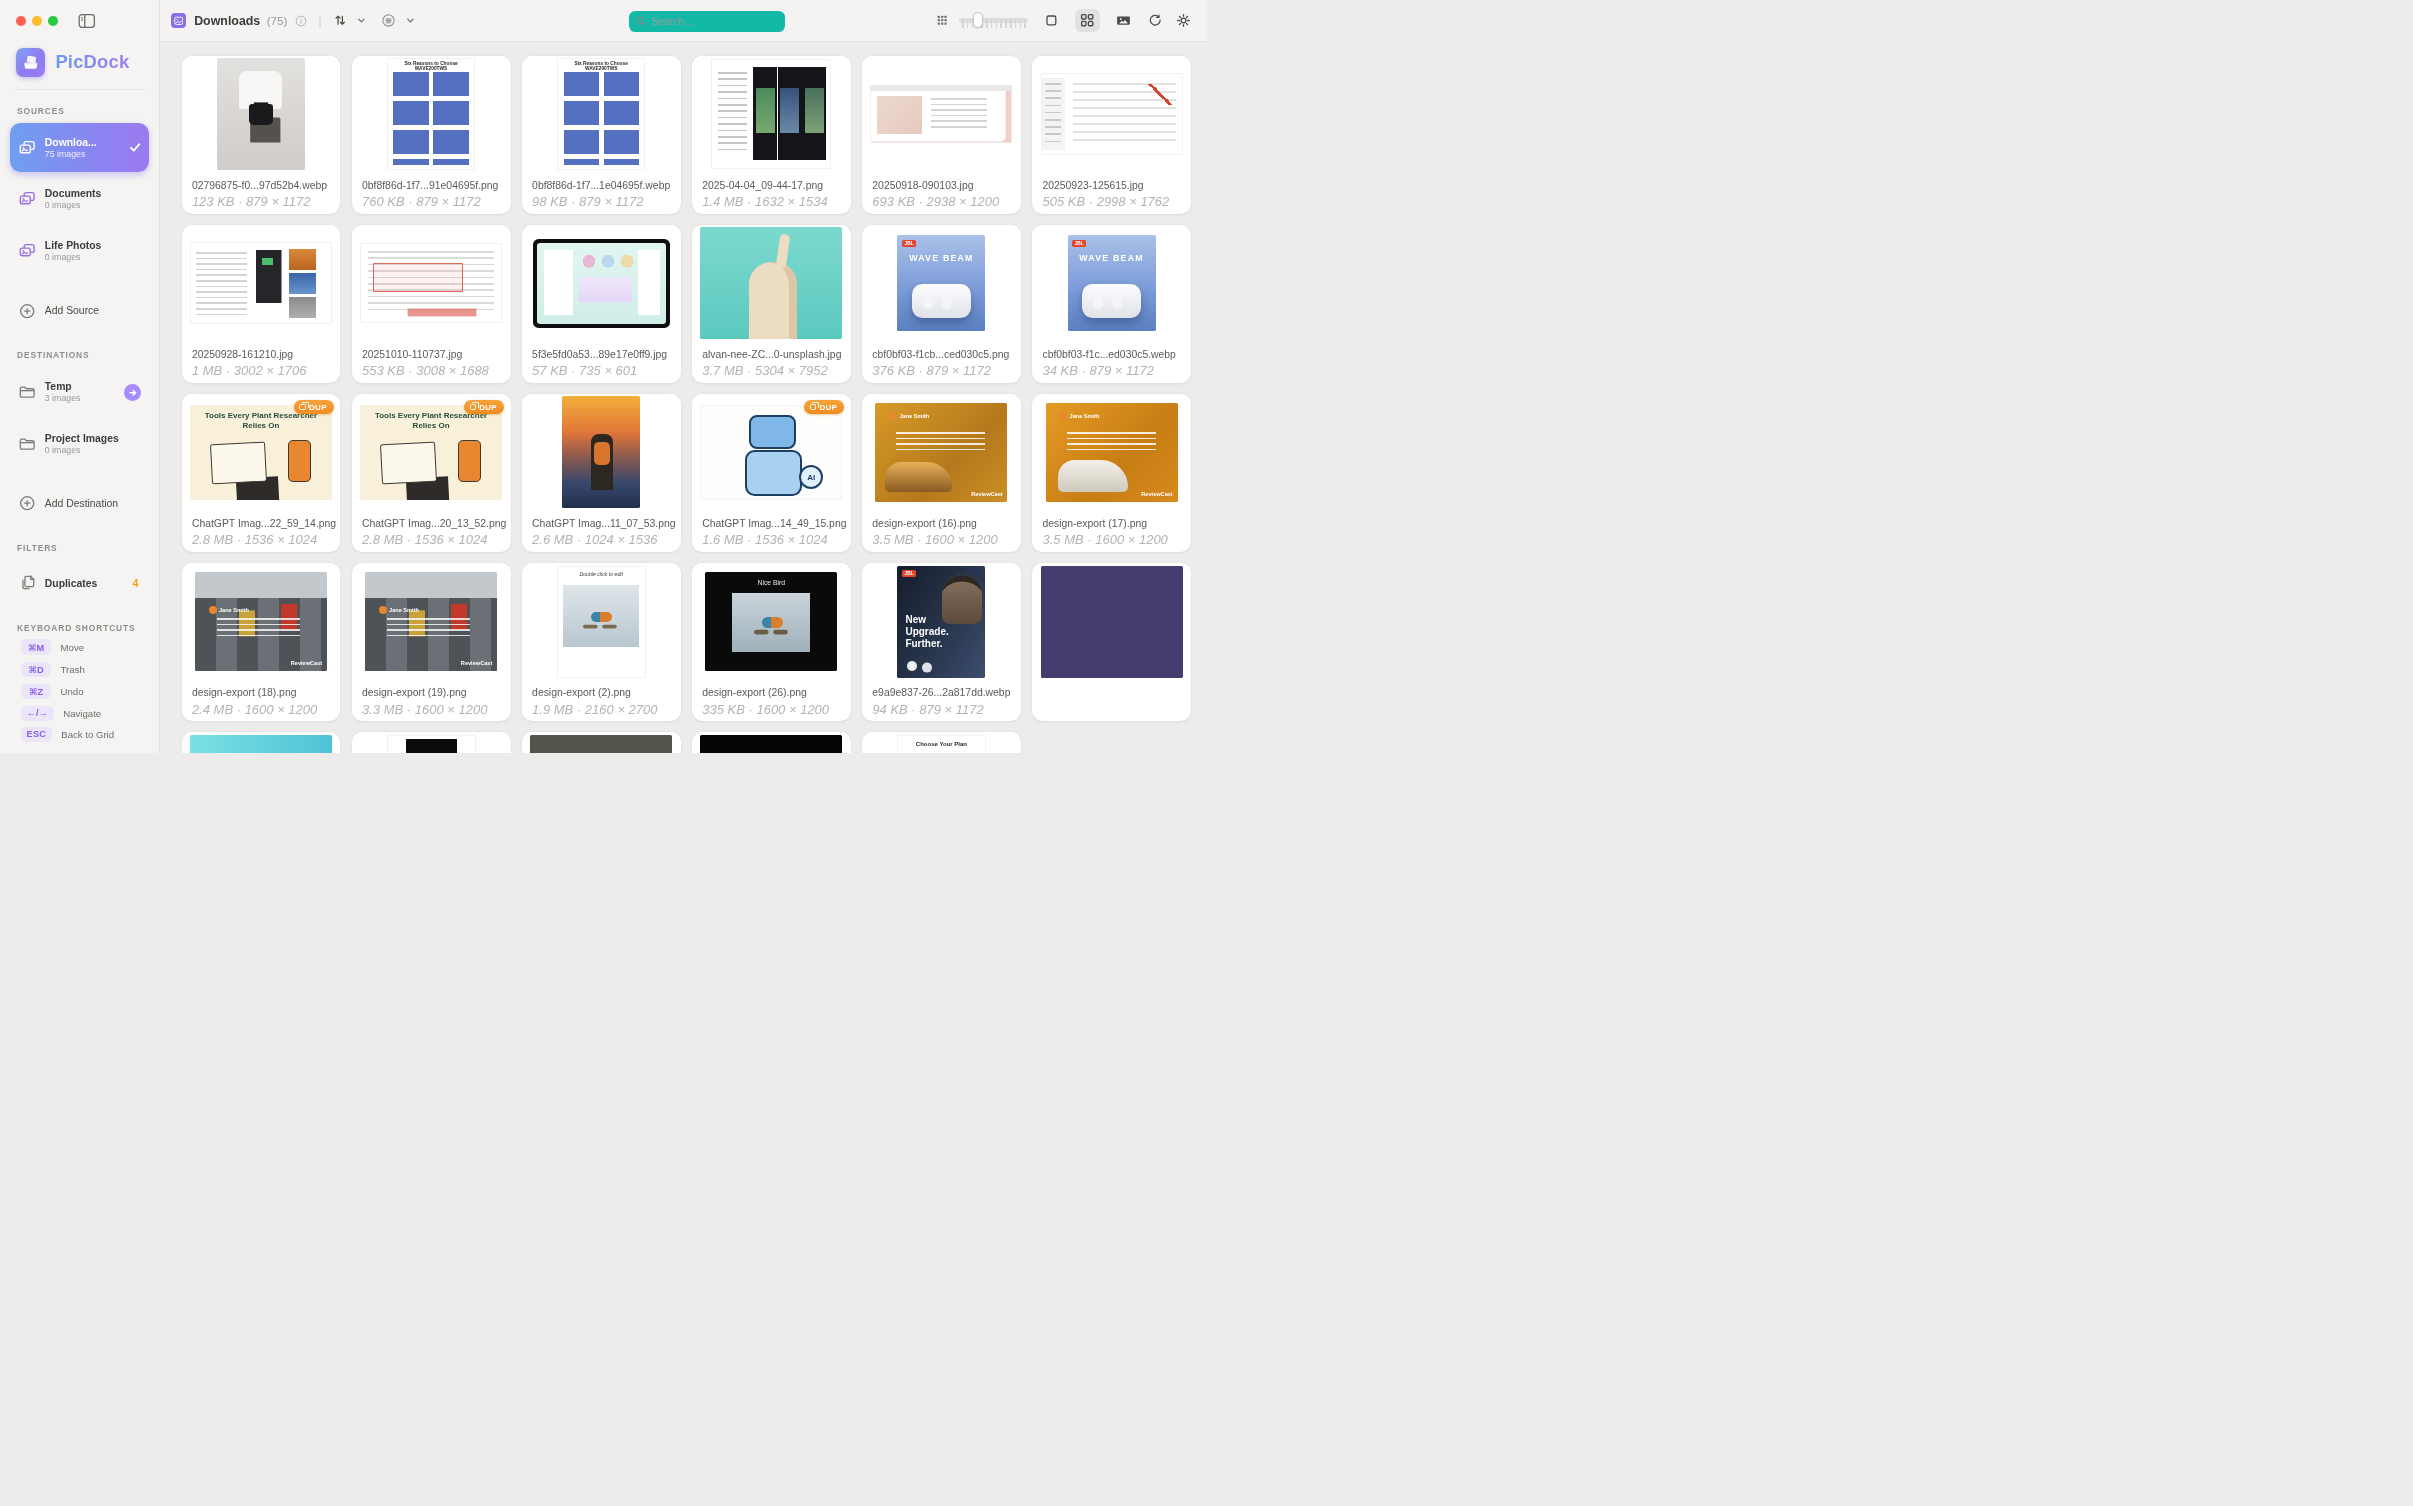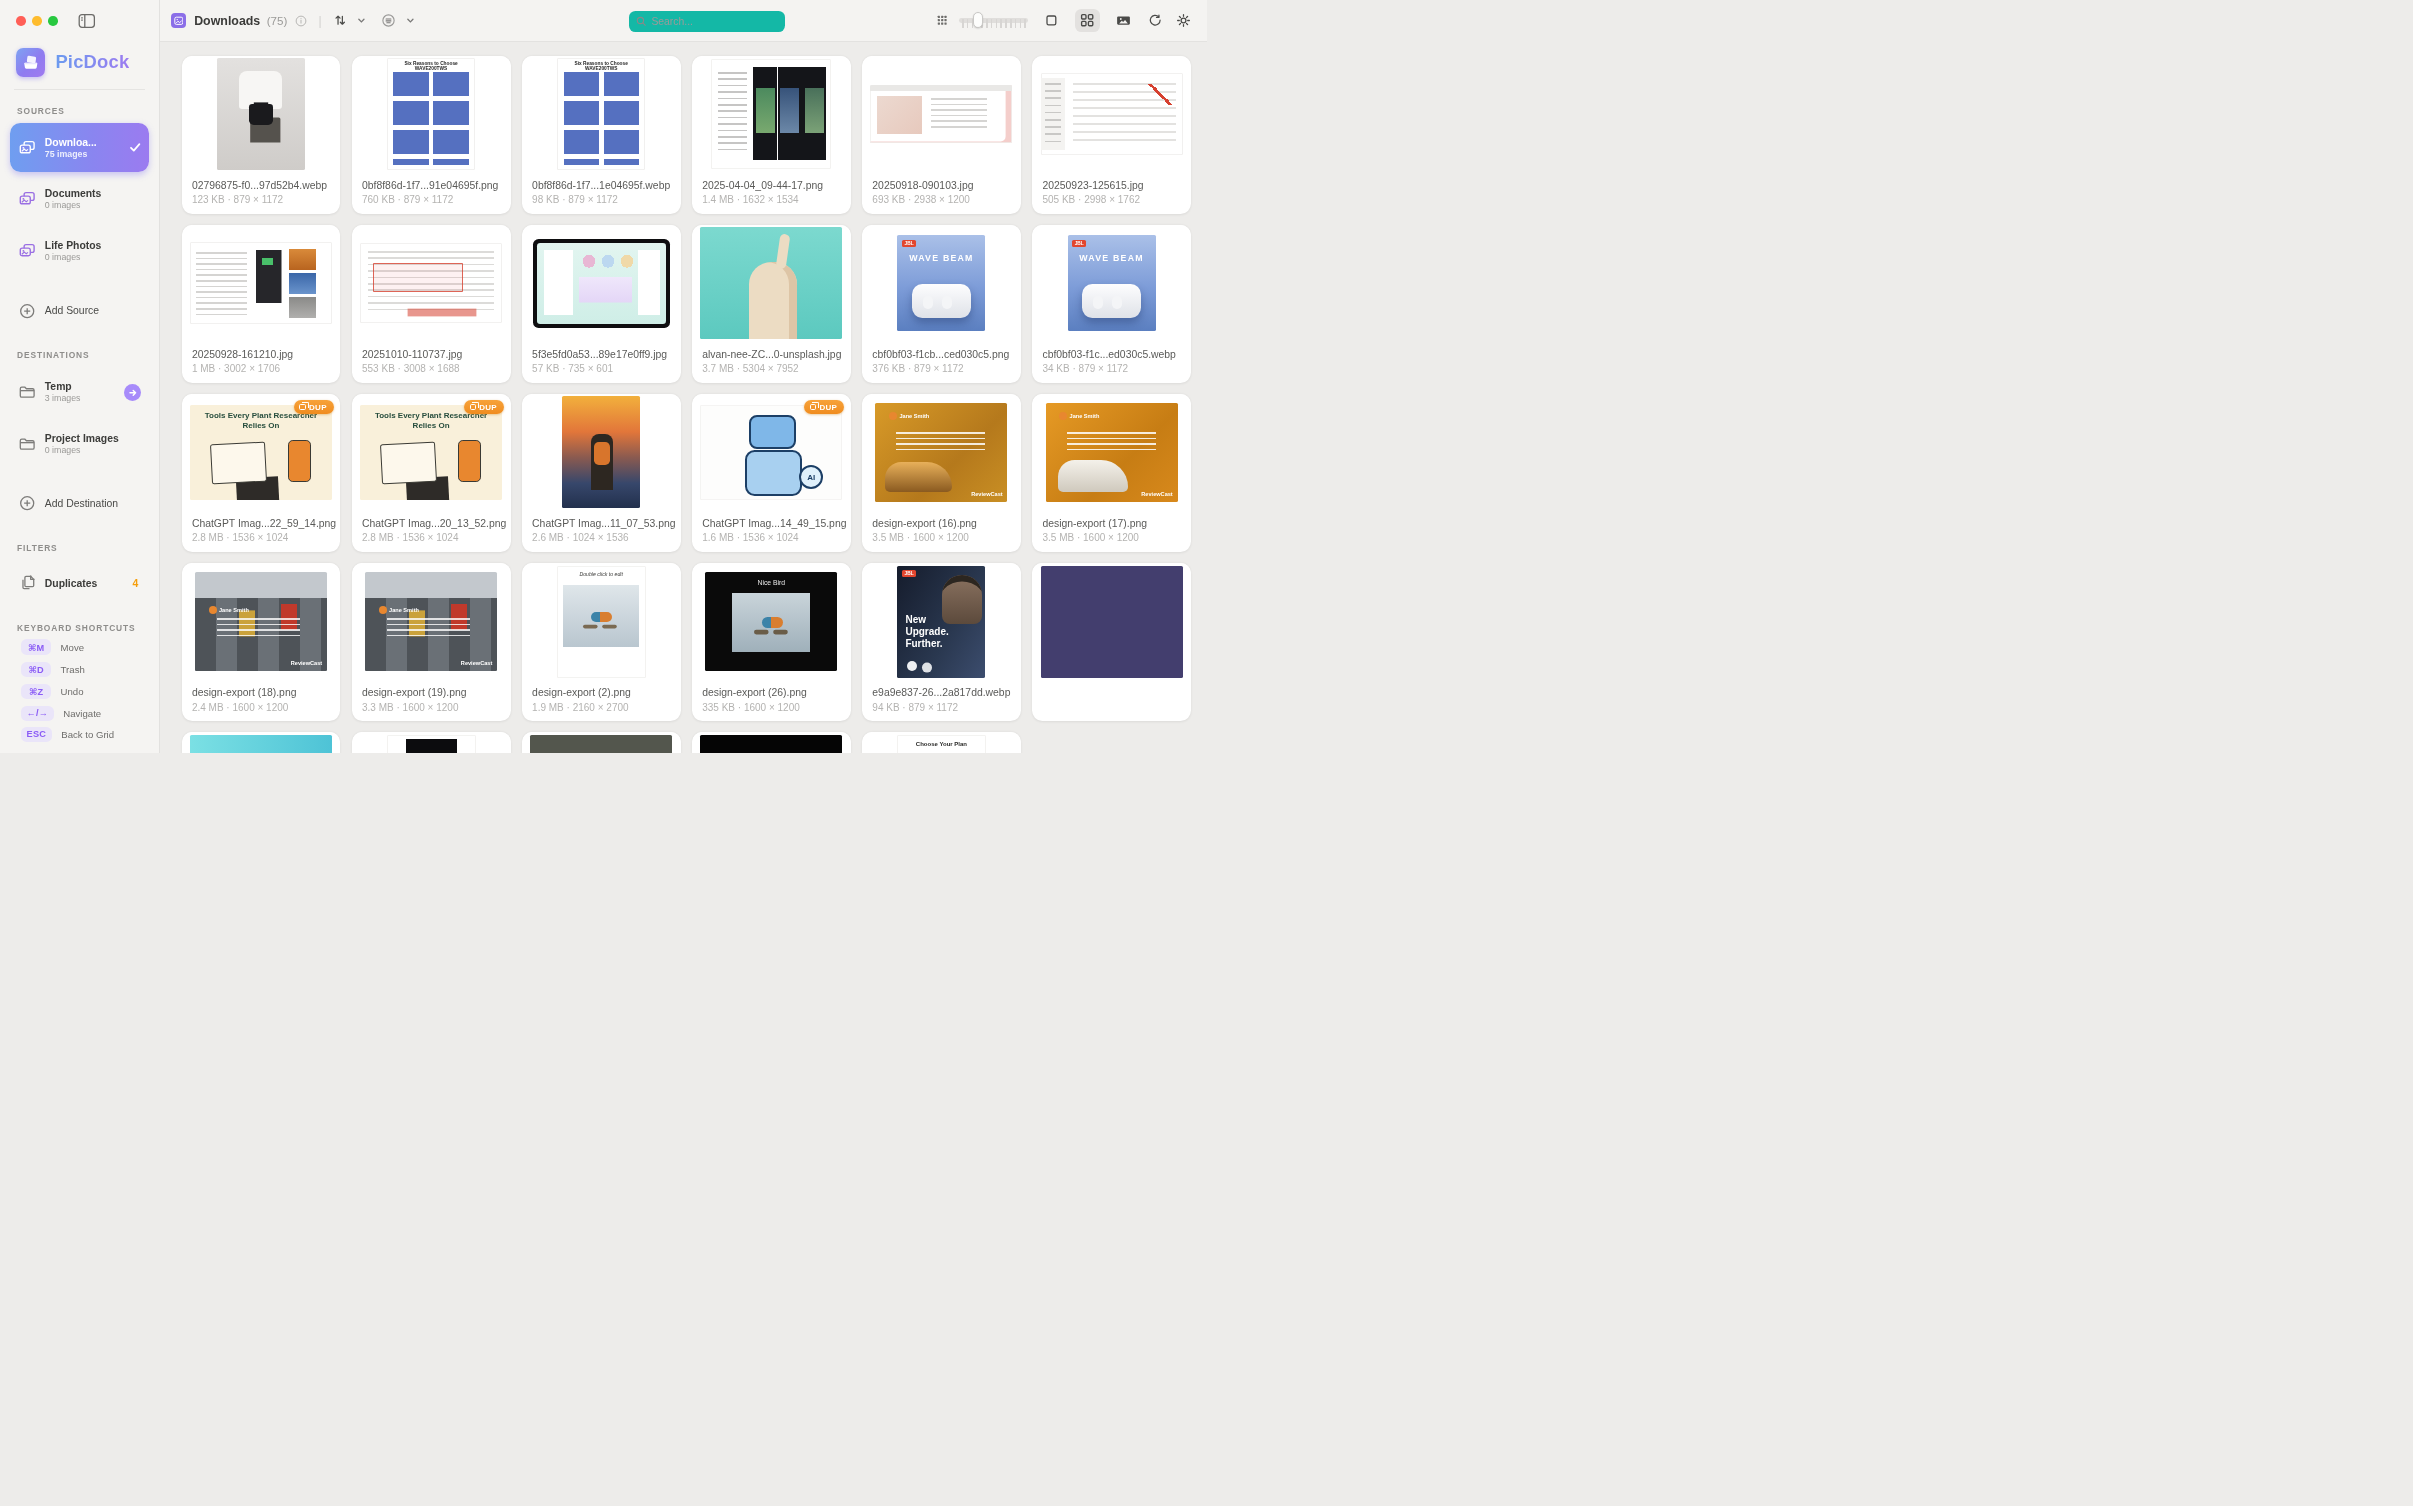--- a/index.html
+++ b/index.html
@@ -44,21 +44,21 @@
   .sb-item .ic { width:18.4px; height:18.4px; flex:0 0 18.4px; color:#9a6fe3; }
   .sb-item .ic.gray { color:#7d7c7a; }
   .sb-item .tt { font-size:10.4px; font-weight:600; color:#3c3c3a; line-height:1.25; }
   .sb-item .st { font-size:8.8px; color:#9b9a98; line-height:1.3; }
   .sb-item.selected {
     background:linear-gradient(90deg,#6f9ef0 0%,#8a85f0 60%,#9b7bf0 100%);
     box-shadow:0 2.4px 6.4px rgba(120,110,240,.35); min-height:42px;
   }
   .sb-item.selected .ic { color:#ffffff; --sb:#7f8def; }
   .sb-item.selected .tt { color:#fff; }
-  .sb-item.selected .st { color:rgba(255,255,255,.85);font-weight:bold; }
+  .sb-item.selected .st { color:rgba(255,255,255,.85); }
   .sb-item .check { margin-left:auto; width:12.8px; height:12.8px; color:#fff; }
   .sb-item .go-badge {
     margin-left:auto; width:17.6px; height:17.6px; border-radius:50%; background:#a78bfa;
     display:flex; align-items:center; justify-content:center; color:#fff;
   }
   .sb-item .go-badge svg{ width:9.6px; height:9.6px; }
   .sb-item.addrow { min-height:30px; }
   .sb-item.addrow .tt { font-weight:500; color:#4a4a48; }
   .count-badge { margin-left:auto; font-size:10.4px; font-weight:700; color:#f59e0b; padding-right:3.2px; }
   .shortcuts { margin-top:auto; }
@@ -114,21 +114,21 @@
     display:grid; grid-template-columns:repeat(6,1fr); gap:11.2px; align-content:start;
   }
   .card {
     background:#fff; border-radius:10.4px; box-shadow:0 0.8px 2.4px rgba(40,40,40,.09);
     overflow:hidden; cursor:pointer; height:158px;
   }
   .thumb { height:117px; display:flex; align-items:center; justify-content:center; position:relative; background:#fff; }
   .ph { position:relative; overflow:hidden; border-radius:1.6px; }
   .ph .t1,.ph .t2 { position:absolute; display:block; }
   .fname { font-size:10.4px; font-weight:500; color:#5a5a58; padding:7.2px 10.4px 0 10.4px; white-space:nowrap; overflow:hidden; }
-  .fmeta { font-size:10px; color:#b4b3b1; padding:3.2px 10.4px 0 10.4px; }
+  .fmeta { font-size:13px; color:#b4b3b1; padding:3.2px 10.4px 0 10.4px;font-style:italic; }
   .dup {
     position:absolute; top:6.4px; right:6.4px; background:linear-gradient(180deg,#f7a23a,#f08c1f);
     color:#fff; border-radius:8.8px; padding:2.4px 7.2px 2.4px 5.6px; display:flex; align-items:center; gap:3.2px;
     font-size:8px; font-weight:800; letter-spacing:0.3px; box-shadow:0 0.8px 2.4px rgba(200,120,0,.4);
   }
   .dup .cp { width:6.4px; height:6.4px; border:1px solid #fff; border-radius:1.6px; position:relative; display:block; }
   .dup .cp::before { content:''; position:absolute; left:1.6px; top:-3.2px; width:5.6px; height:5.6px;
     border-top:1px solid #fff; border-right:1px solid #fff; border-radius:0 1.6px 0 0; }
   
   .t-model .ph { width:88px; height:112px; background:linear-gradient(180deg,#e3e1df,#cfccc9); }

